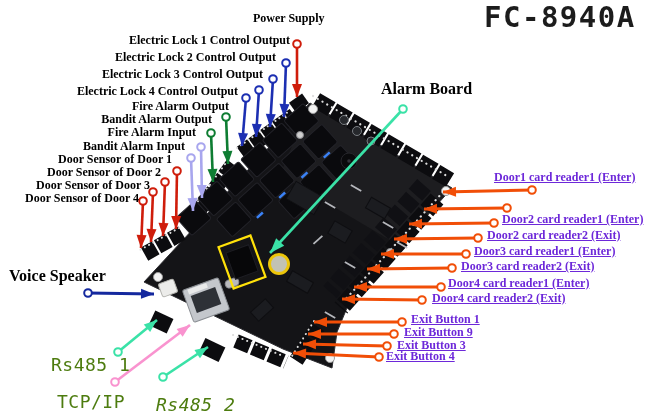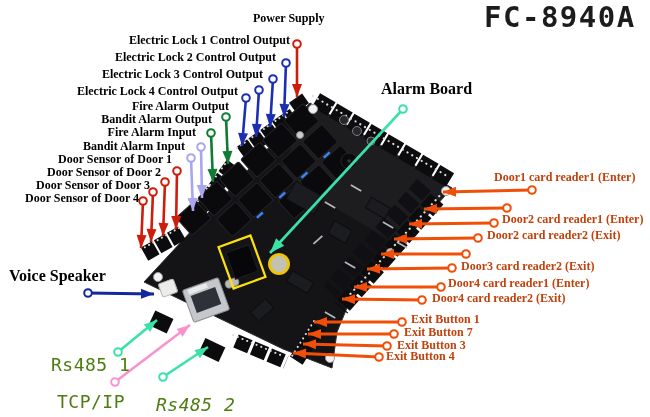--- a/index.html
+++ b/index.html
@@ -1,21 +1,21 @@
 <!DOCTYPE html>
 <html><head>
 <meta charset="utf-8">
 <style>
   html,body{margin:0;padding:0;background:#ffffff;}
   .canvas{position:relative;width:650px;height:417px;background:#ffffff;overflow:hidden;
           font-family:"Liberation Serif",serif;}
   .layer{position:absolute;left:0;top:0;}
   .lbl{position:absolute;font-weight:700;font-size:12px;line-height:13px;color:#000;
        white-space:nowrap;letter-spacing:0;}
-  .lbl.orange{color:#c2410c;}
+  .lbl.orange{color:#6d28d9;text-decoration:underline;}
   .lbl.big{font-size:16px;line-height:17px;}
   .mono{position:absolute;font-family:"DejaVu Sans Mono",monospace;font-weight:400;
         font-size:18px;color:#4d7c0f;white-space:nowrap;letter-spacing:0.5px;margin-top:8px;}
   .title{position:absolute;font-family:"DejaVu Sans Mono",monospace;font-weight:700;
          font-size:29px;color:#1c1c1c;letter-spacing:1.5px;white-space:nowrap;}
 </style>
 </head>
 <body>
 
 <div class="canvas">
@@ -249,20 +249,21 @@
   <div class="lbl big" style="left:9px;top:267px;">Voice Speaker</div>
   <div class="lbl big" style="left:381px;top:80px;">Alarm Board</div>
 
   <div class="mono" style="left:51px;top:346px;">Rs485 1</div>
   <div class="mono" style="left:57px;top:383px;">TCP/IP</div>
   <div class="mono" style="left:156px;top:386px;font-style:italic;">Rs485 2</div>
 
   <div class="lbl orange" style="left:494px;top:171px;">Door1 card reader1 (Enter)</div>
   <div class="lbl orange" style="left:502px;top:213px;">Door2 card reader1 (Enter)</div>
   <div class="lbl orange" style="left:487px;top:229px;">Door2 card reader2 (Exit)</div>
+  <div class="lbl orange" style="left:474px;top:245px;">Door3 card reader1 (Enter)</div>
   <div class="lbl orange" style="left:461px;top:260px;">Door3 card reader2 (Exit)</div>
   <div class="lbl orange" style="left:448px;top:277px;">Door4 card reader1 (Enter)</div>
   <div class="lbl orange" style="left:432px;top:292px;">Door4 card reader2 (Exit)</div>
   <div class="lbl orange" style="left:411px;top:313px;">Exit Button 1</div>
-  <div class="lbl orange" style="left:404px;top:326px;">Exit Button 7</div>
+  <div class="lbl orange" style="left:404px;top:326px;">Exit Button 9</div>
   <div class="lbl orange" style="left:397px;top:339px;">Exit Button 3</div>
   <div class="lbl orange" style="left:386px;top:350px;">Exit Button 4</div>
 </div>
 
 </body></html>

